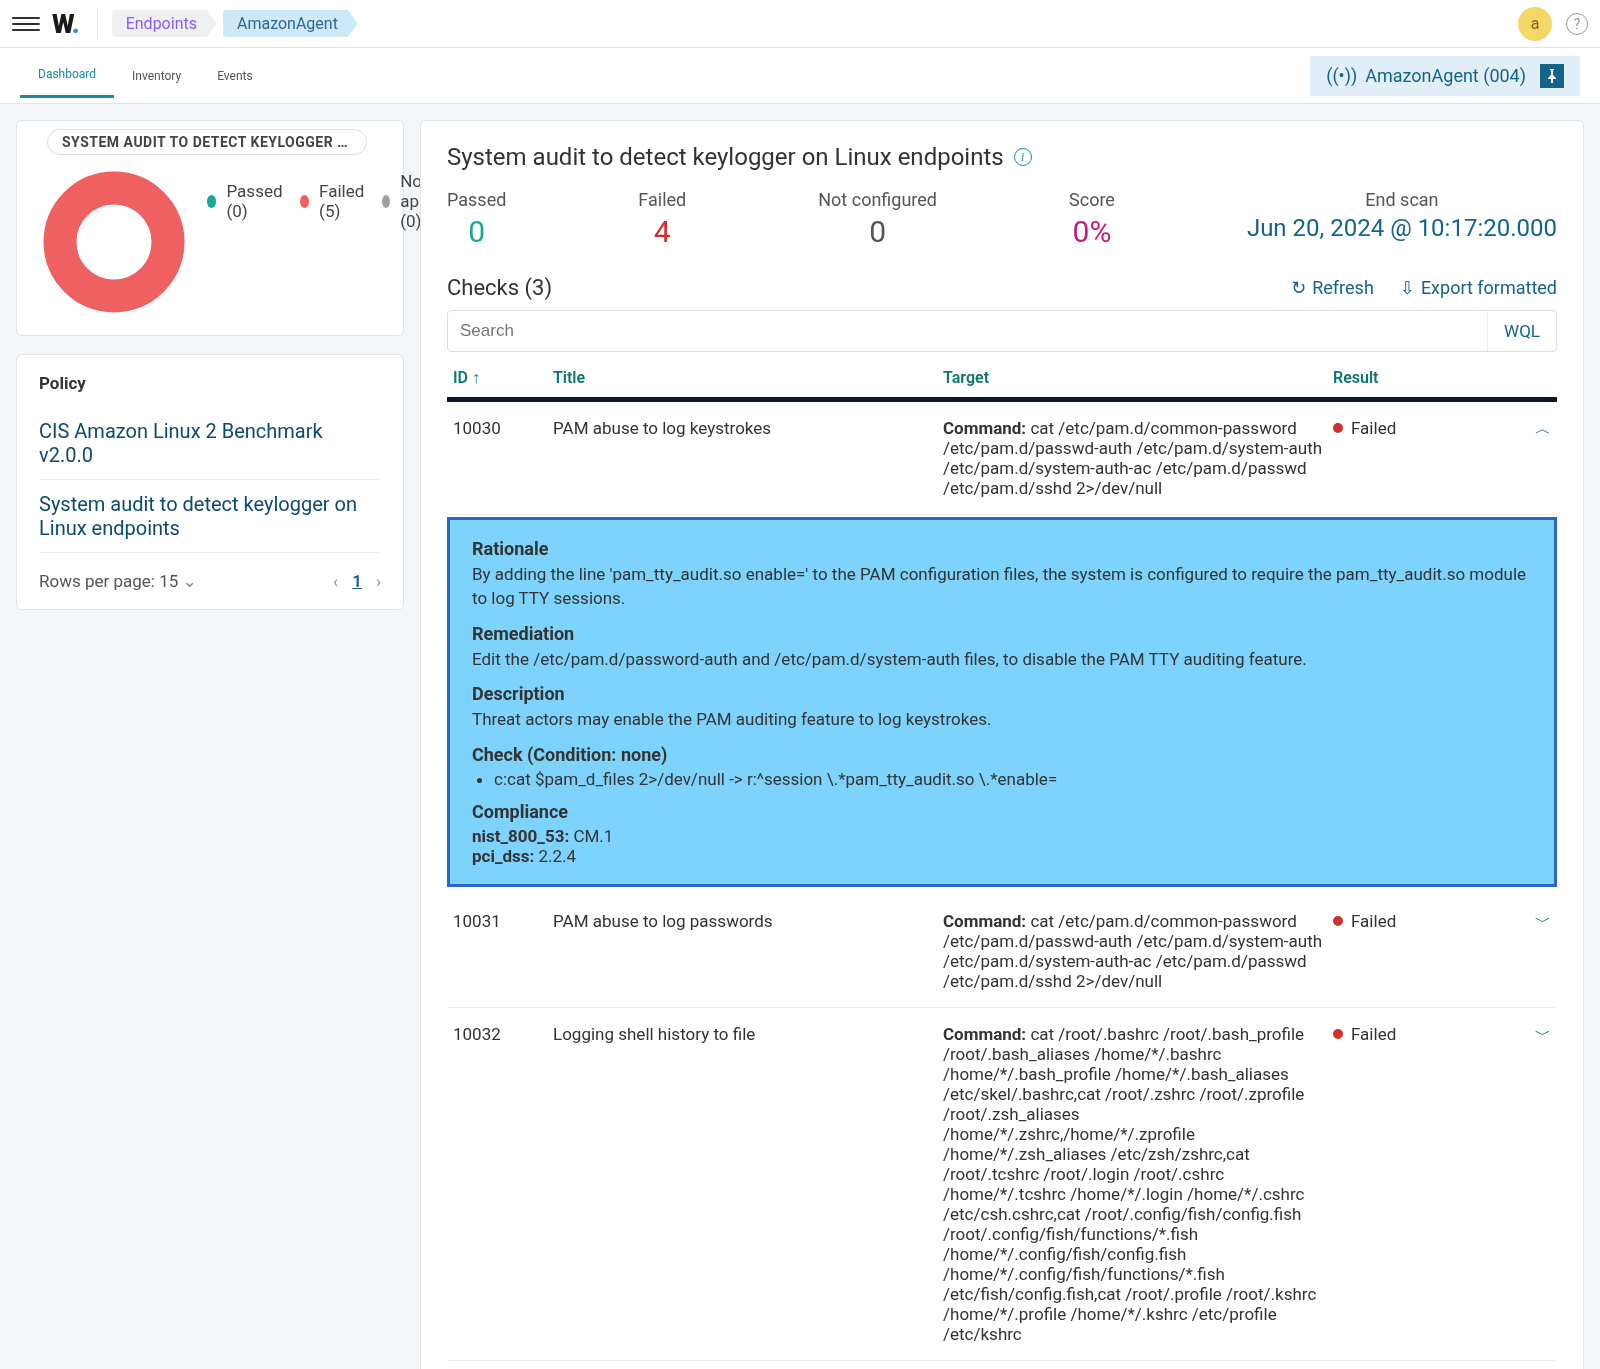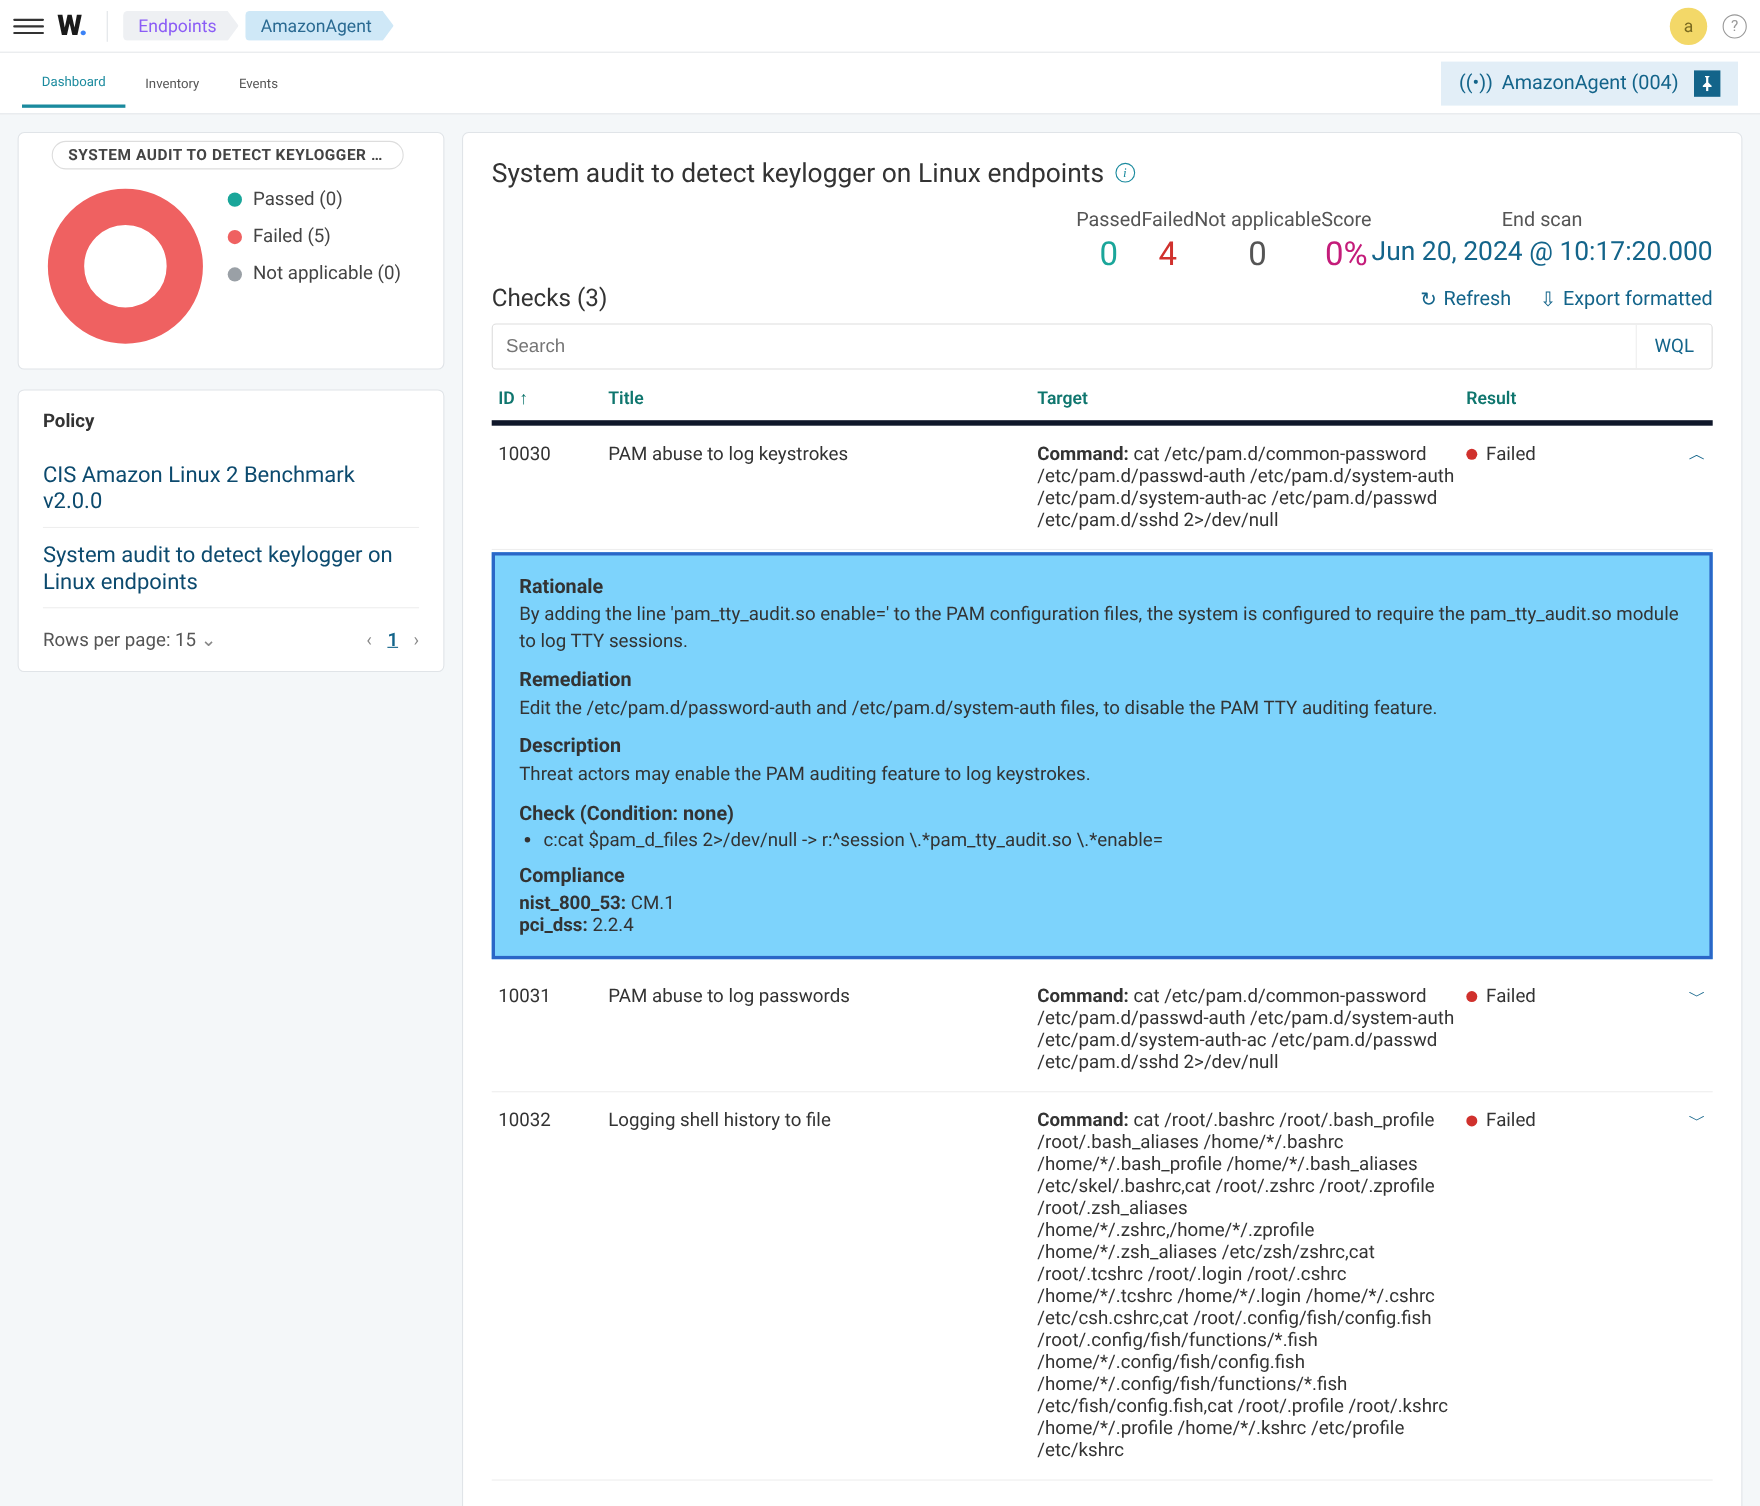--- a/index.html
+++ b/index.html
@@ -21,36 +21,36 @@
 .tab.active{color:#1a8a9e;border-bottom:3px solid #1a8a9e}
 .agent-pill{margin-left:auto;background:#e2eef7;padding:8px 16px;display:flex;align-items:center;gap:8px;font-size:18px;color:#13648a}
 .agent-pill .pin{background:#13648a;color:#fff;width:24px;height:24px;display:flex;align-items:center;justify-content:center;margin-left:6px;font-size:13px}
 .wifi{font-size:18px;color:#13648a}
 .content{display:flex;padding:16px;gap:16px;align-items:flex-start}
 .left{width:388px;display:flex;flex-direction:column;gap:18px}
 .card{background:#fff;border:1px solid #e0e4e8;border-radius:6px;padding:18px 22px}
 .cardtitle-pill{display:inline-block;background:#fff;border:1px solid #ddd;border-radius:14px;padding:4px 14px;font-size:14px;font-weight:700;letter-spacing:.5px;color:#444;margin-top:-28px;margin-bottom:8px;position:relative;left:8px;white-space:nowrap;overflow:hidden;text-overflow:ellipsis;max-width:320px}
 .donut-wrap{display:flex;gap:18px;align-items:flex-start}
 .donut{width:150px;height:150px;flex-shrink:0}
-.legend{display:flex;flex-direction:column;gap:14px;padding-top:4px}
+.legend{display:flex;gap:14px;padding-top:4px}
 .leg-item{display:flex;align-items:center;gap:10px;font-size:17px;color:#444}
 .dot-sm{width:13px;height:13px;border-radius:50%}
 .dot-teal{background:#1aa69a}
 .dot-red{background:#ef6161}
 .dot-gray{background:#9aa0a6}
 .policy-card h4{font-size:17px;font-weight:700;margin-bottom:14px}
 .policy-item{padding:12px 0;border-bottom:1px solid #eee;font-size:20px;color:#0c4a6e}
 .pager{display:flex;align-items:center;justify-content:space-between;margin-top:18px;font-size:17px;color:#555}
 .pager .nav{display:flex;align-items:center;gap:14px}
 .pager .num{color:#13648a;text-decoration:underline;font-weight:600}
 .chev{color:#888;cursor:pointer;font-size:17px}
 .right{flex:1;background:#fff;border:1px solid #e0e4e8;border-radius:6px;padding:22px 26px}
 .main-title{font-size:24px;color:#333;display:flex;align-items:center;gap:10px;margin-bottom:18px}
 .info-ic{width:18px;height:18px;border:1.5px solid #1a8a9e;border-radius:50%;display:flex;align-items:center;justify-content:center;font-size:12px;color:#1a8a9e;font-style:italic;font-family:serif}
-.metrics{display:flex;justify-content:flex-end;margin-bottom:10px}
+.metrics{display:flex;justify-content:space-between;margin-bottom:26px}
 .metric{text-align:center}
 .metric .lbl{font-size:18px;color:#555;margin-bottom:4px}
 .metric .val{font-size:30px;font-weight:400}
 .v-green{color:#1aa69a}.v-red{color:#d0312d}.v-gray{color:#555}.v-pink{color:#c41c7a}.v-blue{color:#13648a}
 .checks-head{display:flex;align-items:center;justify-content:space-between;margin-bottom:10px}
 .checks-head h3{font-size:22px;font-weight:400}
 .actions{display:flex;gap:26px}
 .action{color:#13648a;font-size:18px;display:flex;align-items:center;gap:6px;cursor:pointer}
 .searchbar{display:flex;border:1px solid #ddd;border-radius:4px;height:42px;margin-bottom:6px}
 .searchbar input{flex:1;border:none;padding:0 12px;font-size:17px;outline:none;background:transparent}
@@ -153,21 +153,21 @@
     <div class="metrics">
       <div class="metric">
           <div class="lbl">Passed</div>
           <div class="val v-green">0</div>
         </div>
       <div class="metric">
           <div class="lbl">Failed</div>
           <div class="val v-red">4</div>
         </div>
       <div class="metric">
-          <div class="lbl">Not applicable</div>
+          <div class="lbl">Not configured</div>
           <div class="val v-gray">0</div>
         </div>
       <div class="metric">
           <div class="lbl">Score</div>
           <div class="val v-pink">0%</div>
         </div>
       <div class="metric">
           <div class="lbl">End scan</div>
           <div class="val v-blue" style="font-size:24px">Jun 20, 2024 @ 10:17:20.000</div>
         </div>

